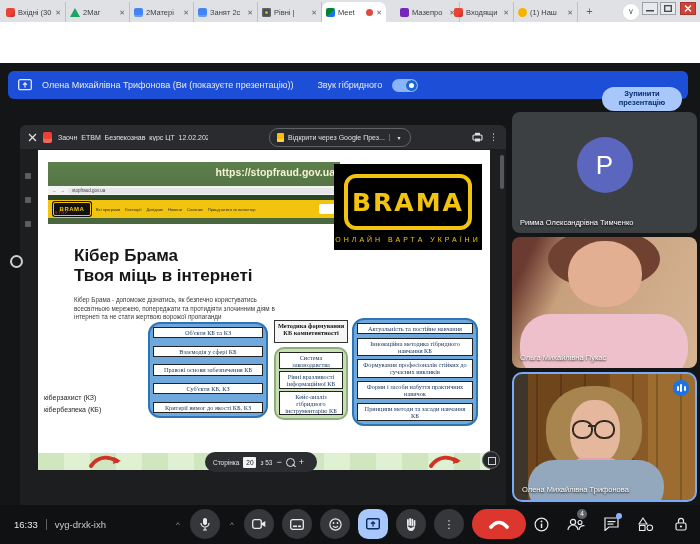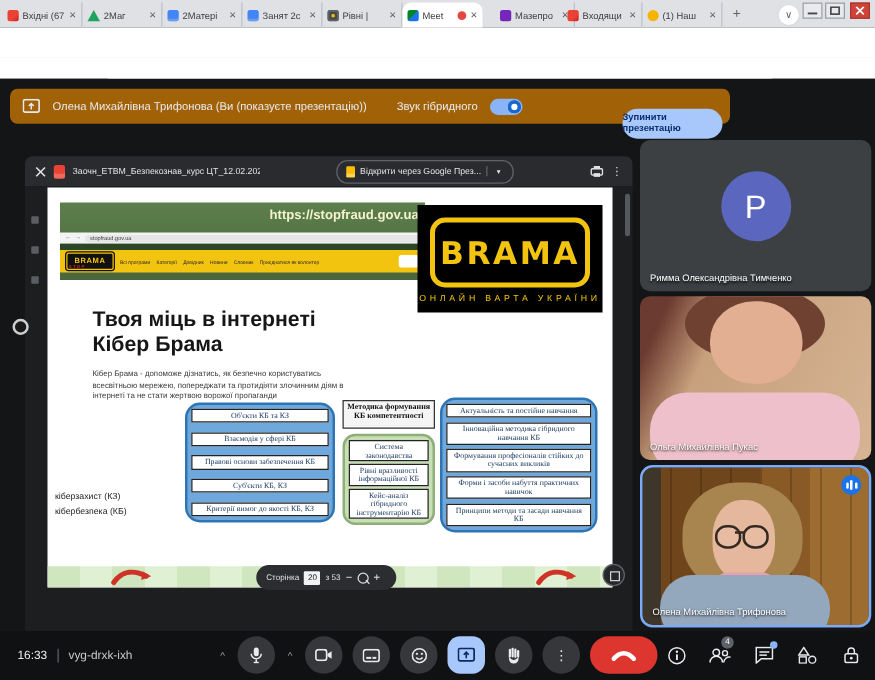--- a/index.html
+++ b/index.html
@@ -35,26 +35,26 @@
   #avatar-btn{left:652px;top:25px;width:15px;height:15px;border-radius:50%;background:radial-gradient(circle at 40% 35%,#caa07a,#7a4a2c);}
   #notif{left:0;top:46px;width:700px;height:17px;background:#fff;}
   #notif-icon{left:28px;top:49px;width:11px;height:11px;border-radius:2px;background:#1a73e8;}
   #notif-icon::after{content:"";position:absolute;left:3px;top:3px;width:4px;height:4px;border-top:1.5px solid #fff;border-right:1.5px solid #fff;}
   #notif-text{left:46px;top:50px;font-size:8.5px;color:#3c4043;}
   #notif-btn{left:320px;top:48px;height:13px;background:#1a73e8;color:#fff;font-size:8px;border-radius:3px;padding:1px 8px 0;line-height:12px;}
   #notif-link{left:402px;top:50px;font-size:8.5px;color:#1a73e8;}
 
   
   #meet{left:0;top:63px;width:700px;height:442px;background:#141517;}
-  #pbar{left:8px;top:8px;width:576px;height:28px;background:#a16207;border-radius:6px;display:flex;align-items:center;gap:10px;padding:0 6px 0 10px;box-sizing:border-box;}
+  #pbar{left:8px;top:8px;width:680px;height:28px;background:#1d4ed8;border-radius:6px;display:flex;align-items:center;gap:10px;padding:0 6px 0 10px;box-sizing:border-box;}
   #pbar .pname{font-size:9px;color:#e8eaed;white-space:nowrap;}
   #pbar .psound{font-size:9px;color:#e8eaed;margin-left:14px;white-space:nowrap;}
   #ptoggle{width:26px;height:13px;border-radius:7px;background:#8ab4f8;position:relative;flex:0 0 auto;}
   #ptoggle::after{content:"";position:absolute;right:1px;top:1px;width:11px;height:11px;border-radius:50%;background:#fff;box-shadow:inset 0 0 0 3px #1967d2;}
-  #stopbtn{margin-left:auto;width:80px;height:24px;border-radius:12px;background:#a8c7fa;color:#072e6f;font-size:7.5px;font-weight:bold;display:flex;align-items:center;justify-content:center;line-height:1.15;margin-top:28px;}
+  #stopbtn{margin-left:auto;width:80px;height:24px;border-radius:12px;background:#a8c7fa;color:#072e6f;font-size:7.5px;font-weight:bold;display:flex;align-items:center;justify-content:center;text-align:center;line-height:1.15;margin-top:28px;}
 
   
   #win-h{left:20px;top:62px;width:486px;height:24px;background:#2a2b2e;border-radius:6px 6px 0 0;display:flex;align-items:center;gap:6px;padding:0 8px;box-sizing:border-box;}
   #win-h .fname{font-size:7px;color:#dfe1e5;white-space:nowrap;overflow:hidden;max-width:150px;}
   .pdfic{width:9px;height:11px;background:#ea4335;border-radius:2px;flex:0 0 auto;box-shadow:inset 0 -4px 0 #fff3;}
   #openwith{margin-left:auto;margin-right:auto;height:17px;border:1px solid #5f6368;border-radius:9px;display:flex;align-items:center;gap:4px;padding:0 7px;}
   #openwith .ow{font-size:7px;color:#dfe1e5;white-space:nowrap;}
   .slidesic{width:7px;height:9px;background:#fbbc04;border-radius:1px;box-shadow:inset 0 -3px 0 #fff5;}
   #win-h .chev{font-size:6px;color:#dfe1e5;border-left:1px solid #5f6368;padding-left:5px;}
   #win-b{left:20px;top:86px;width:486px;height:356px;background:#1d1e20;}
@@ -139,21 +139,21 @@
   .bluedot{position:absolute;top:-2px;right:-2px;width:6px;height:6px;border-radius:50%;background:#8ab4f8;}
 </style>
 </head>
 <body>
 
 <div id="app">
 
   <div id="titlebar" class="ab">
     <div class="tab ab" style="left:2px">
       <span class="fav gmail"></span>
-      <span class="ttl">Вхідні (67</span>
+      <span class="ttl">Вхідні (30</span>
       <span class="tx">✕</span>
     </div>
     <div class="tab ab" style="left:66px">
       <span class="fav drive"></span>
       <span class="ttl">2Маг</span>
       <span class="tx">✕</span>
     </div>
     <div class="tab ab" style="left:130px">
       <span class="fav docs"></span>
       <span class="ttl">2Матері</span>
@@ -288,22 +288,22 @@
       </div>
 
       <div id="bramabox" class="ab">
         <div class="frame">
           <span class="word">BRAMA</span>
         </div>
         <div class="tag">ОНЛАЙН ВАРТА УКРАЇНИ</div>
       </div>
 
       <div id="stitle" class="ab">
+        <div>Кібер Брама</div>
         <div>Твоя міць в інтернеті</div>
-        <div>Кібер Брама</div>
       </div>
       <div id="spar" class="ab">Кібер Брама - допоможе дізнатись, як безпечно користуватись всесвітньою мережею, попереджати та протидіяти злочинним діям в інтернеті та не стати жертвою ворожої пропаганди</div>
 
       <div id="dleft" class="diagbox ab">
         <div class="ditem">Об'єкти КБ та КЗ</div>
         <div class="ditem">Взаємодія у сфері КБ</div>
         <div class="ditem">Правові основи забезпечення КБ</div>
         <div class="ditem">Суб'єкти КБ, КЗ</div>
         <div class="ditem">Критерії вимог до якості КБ, КЗ</div>
       </div>

